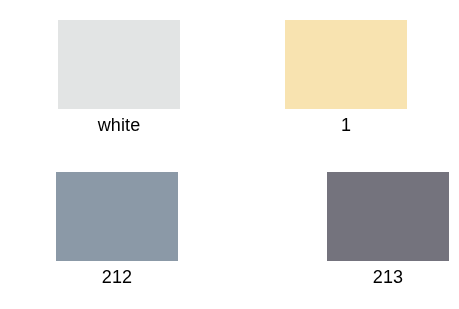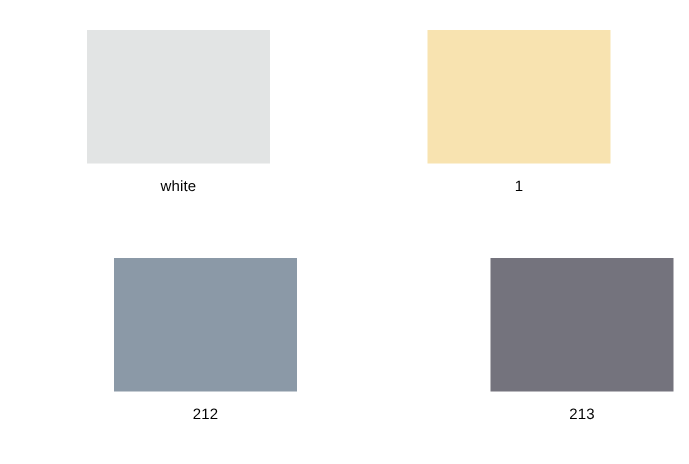--- a/index.html
+++ b/index.html
@@ -25,32 +25,32 @@
     align-items: center;
   }
   .swatch-chip {
     width: 122px;
     height: 89px;
     display: block;
   }
   .swatch-label {
     margin-top: 8px;
     font-family: "Liberation Sans", sans-serif;
-    font-size: 10px;
+    font-size: 18px;
     line-height: 16px;
     color: #000000;
     text-align: center;
     white-space: nowrap;
     letter-spacing: 0.1px;
   }
 
   
   .cell-r0c0 { left: 58px;  top: 20px;  }
   .cell-r0c1 { left: 285px; top: 20px;  }
-  .cell-r1c0 { left: 76px;  top: 172px; }
+  .cell-r1c0 { left: 56px;  top: 172px; }
   .cell-r1c1 { left: 285px; top: 172px; padding-left: 42px; }
 </style>
 </head>
 <body style="background-color: rgb(255, 255, 255);">
 
 <div id="canvas" style="background-color: rgb(255, 255, 255);">
 
   <div class="swatch-cell cell-r0c0">
     <div class="swatch-chip" style="background-color: rgb(226, 228, 228);"></div>
     <div class="swatch-label">white</div>

